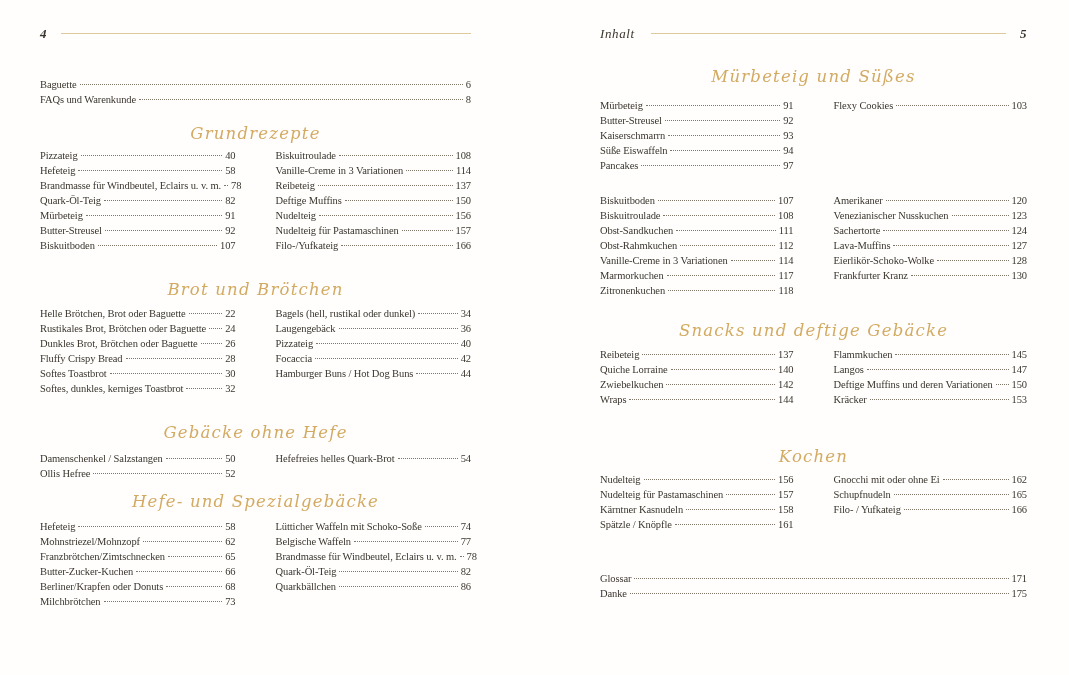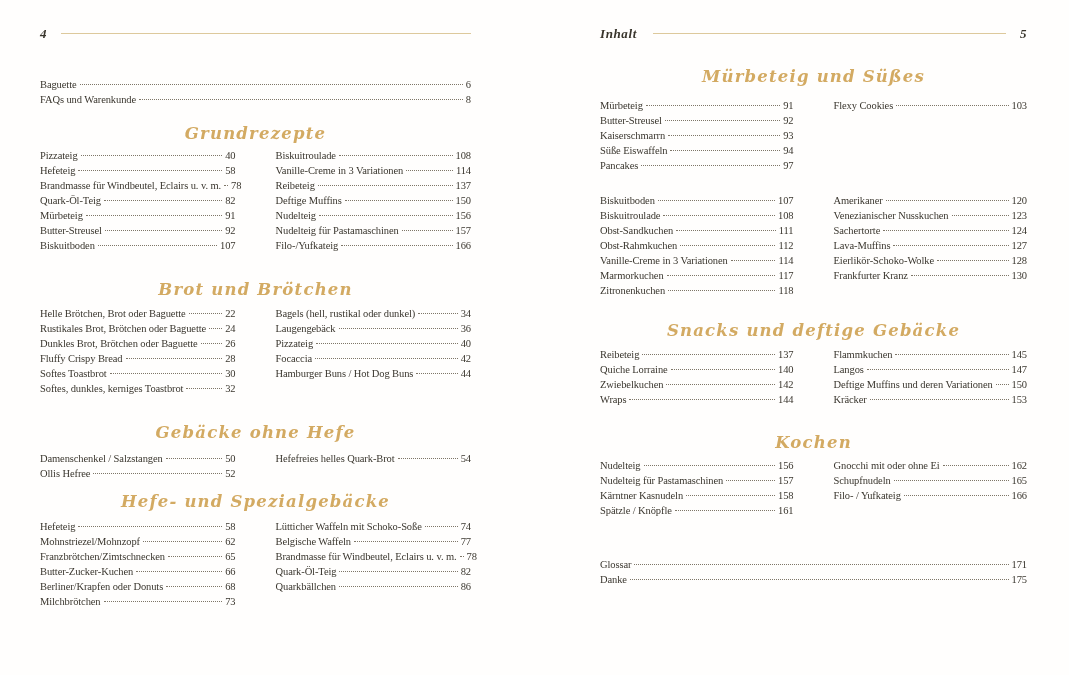--- a/index.html
+++ b/index.html
@@ -6,51 +6,51 @@
   .spread{
     width:1069px;height:675px;background:#fffefd;display:flex;overflow:hidden;
     font-family:"Liberation Serif","DejaVu Serif",serif;color:#3a362e;
   }
   .page{box-sizing:border-box;height:675px;flex-shrink:0;}
   .page-left{width:535px;padding:26px 64px 0 40px;}
   .page-right{width:534px;padding:26px 42px 0 65px;}
 
   .page-header{display:flex;align-items:center;height:15px;}
   .pagenum{font-size:13px;font-style:italic;font-weight:bold;letter-spacing:.5px;color:#39352c;}
-  .header-label{font-size:13px;font-style:italic;font-weight:bold;letter-spacing:.6px;color:#39352c;}
+  .header-label{font-size:13px;font-style:italic;font-weight:normal;letter-spacing:.6px;color:#39352c;}
   .rule{flex:1;height:1px;background:#ddc99c;}
   .page-left .rule{margin-left:14px;}
   .page-right .rule{margin-left:16px;margin-right:14px;}
 
   .toc-row{display:flex;align-items:baseline;height:15px;font-size:10.5px;letter-spacing:-0.1px;}
   .toc-label{white-space:nowrap;}
   .toc-dots{flex:1;min-width:4px;border-bottom:1.2px dotted #7e7668;margin:0 3px;transform:translateY(-3px);}
   .toc-page{white-space:nowrap;}
 
   .section-title{
-    font-family:"DejaVu Serif","Liberation Serif",serif;font-style:italic;font-weight:bold;
+    font-family:"DejaVu Serif","Liberation Serif",serif;font-style:italic;font-weight:normal;
     color:#d3aa62;text-align:center;font-size:16.5px;letter-spacing:1.2px;
     height:22px;line-height:22px;white-space:nowrap;
   }
   .cols{display:flex;gap:40px;}
   .col{flex:1;min-width:0;}
 
   .intro-block{margin-top:38px;}
   .outro-block{margin-top:39px;}
 
   
   .s-left-0{margin-top:14px;} .s-left-0 .cols{margin-top:5px;}
   .s-left-1{margin-top:24px;} .s-left-1 .cols{margin-top:7px;}
   .s-left-2{margin-top:24px;} .s-left-2 .cols{margin-top:9px;}
   .s-left-3{margin-top:8px;} .s-left-3 .cols{margin-top:8px;}
   
   .s-right-0{margin-top:25px;} .s-right-0 .cols{margin-top:12px;}
   .s-right-1{margin-top:20px;} .s-right-1 .cols{margin-top:8px;}
   .s-right-2{margin-top:20px;} .s-right-2 .cols{margin-top:7px;}
-  .s-right-3{margin-top:23px;} .s-right-3 .cols{margin-top:6px;}
+  .s-right-3{margin-top:37px;} .s-right-3 .cols{margin-top:6px;}
 </style>
 </head>
 <body>
 
 <div class="spread">
 
   <div class="page page-left">
     <div class="page-header">
       <span class="pagenum">4</span>
       <span class="rule"></span>

